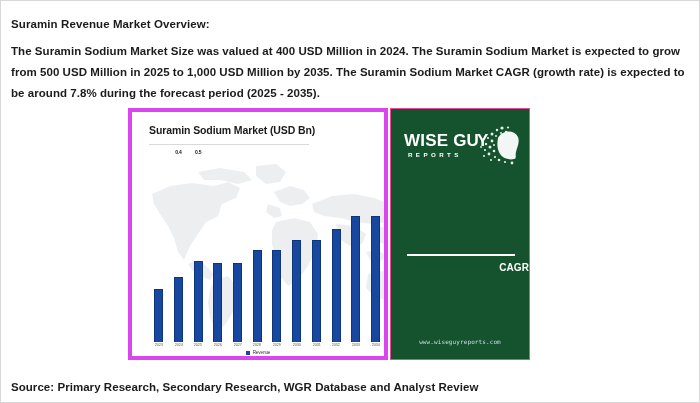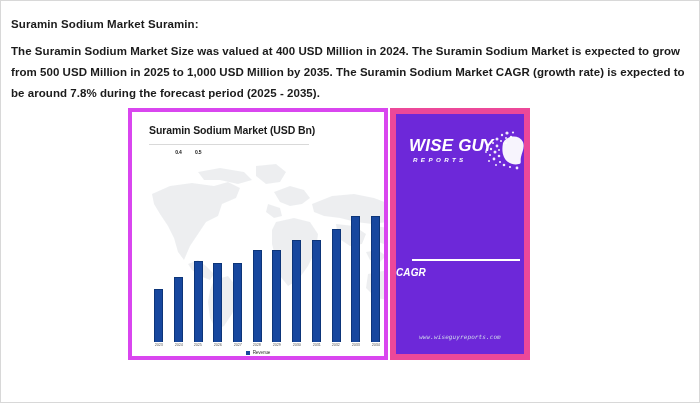--- a/index.html
+++ b/index.html
@@ -152,25 +152,24 @@
     font-size: 4.6px;
     color: #333;
     letter-spacing: -.1px;
   }
 
   
   .brand-panel {
     position: relative;
     width: 140px; height: 252px;
     margin-left: 2px;
-    background: #6d28d9;
-    border: 6px solid #ec4899;
+    background: #14532d;
+    border: 1px solid #ec4899;
     color: #ffffff;
     overflow: hidden;
-    font-style: italic;
   }
   .brand-logo {
     position: absolute;
     left: 11px; top: 17px;
     width: 118px; height: 42px;
   }
   .brand-logo svg { width: 100%; height: 100%; display: block; }
 
   .cagr-value {
     position: absolute;
@@ -182,21 +181,21 @@
   }
   .cagr-rule {
     position: absolute;
     left: 16px; top: 145px;
     width: 108px; height: 1.5px;
     background: #ffffff;
   }
   .cagr-caption {
     position: absolute;
     left: 0; right: 0; top: 152px;
-    text-align: left;
+    text-align: right;
     font-size: 10px;
     font-weight: bold;
     line-height: 13px;
     letter-spacing: .1px;
   }
   .brand-url {
     position: absolute;
     left: 0; right: 0; bottom: 14px;
     text-align: center;
     font-size: 6px;
@@ -213,21 +212,21 @@
     font-weight: bold;
     color: #1b1b1b;
     letter-spacing: .05px;
   }
 </style>
 </head>
 <body>
 
 <div id="page">
 
-  <div class="overview-heading">Suramin Sodium Market Suramin:</div>
+  <div class="overview-heading">Suramin Revenue Market Overview:</div>
 
   <div class="overview-body">The Suramin Sodium Market Size was valued at 400 USD Million in 2024. The Suramin Sodium Market is expected to grow from 500 USD Million in 2025 to 1,000 USD Million by 2035. The Suramin Sodium Market CAGR (growth rate) is expected to be around 7.8% during the forecast period (2025 - 2035).</div>
 
   <div class="figure">
 
     <div class="chart-card">
 
       <div class="chart-title">Suramin Sodium Market (USD Bn)</div>
       <div class="chart-title-rule"></div>
 
@@ -390,14 +389,15 @@
 
       <div class="cagr-caption">
         <div>CAGR</div>
       </div>
 
       <div class="brand-url">www.wiseguyreports.com</div>
     </div>
 
   </div>
 
+  <div class="source-line">Source: Primary Research, Secondary Research, WGR Database and Analyst Review</div>
 
 </div>
 
 </body></html>

